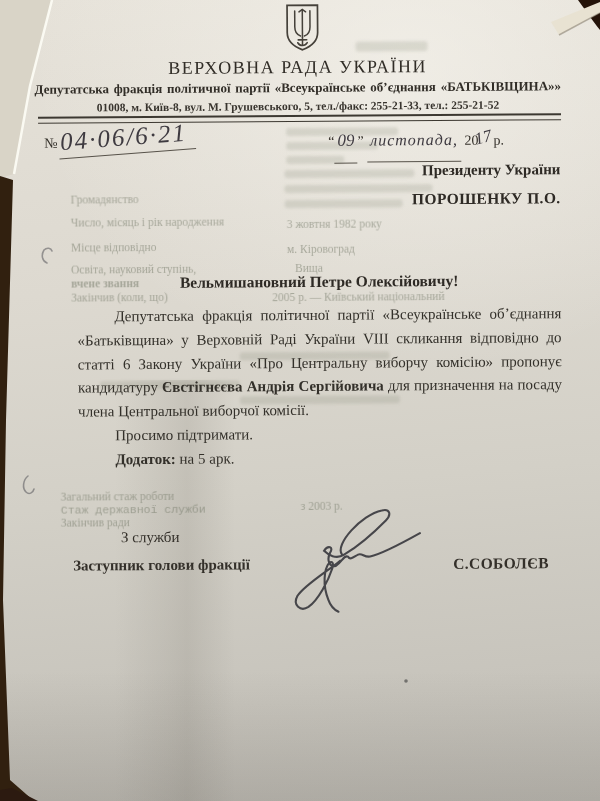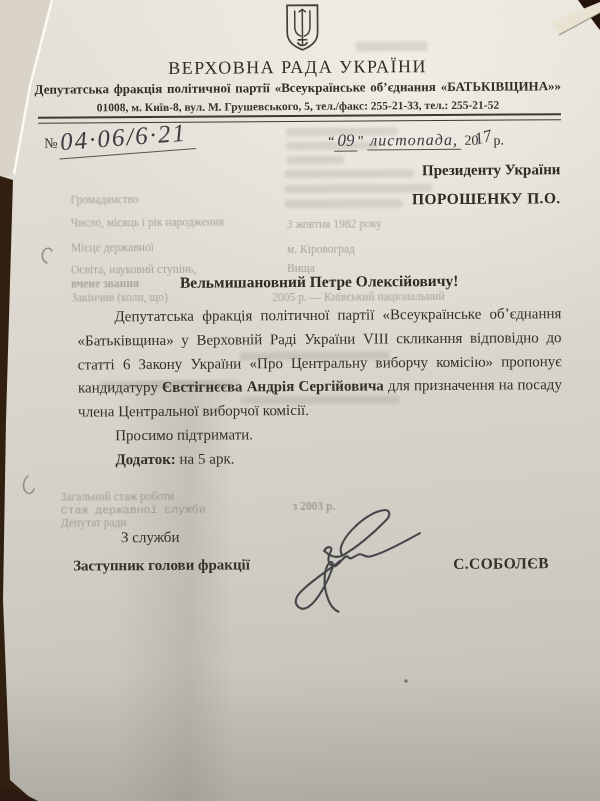--- a/index.html
+++ b/index.html
@@ -28,21 +28,21 @@
   .address{position:absolute;left:0;right:0;top:100px;text-align:center;
     font-size:11.5px;font-weight:bold;color:#38342e;}
   .rule{position:absolute;left:40px;width:523px;top:115px;height:3.5px;
     border-top:2.5px solid #3c3831;border-bottom:1.4px solid #3c3831;}
 
   .hand{font-style:italic;color:#3e3a40;}
   .no-sign{position:absolute;left:46px;top:134px;font-size:14px;}
   .no-value{position:absolute;left:60px;top:122px;font-size:25px;letter-spacing:2px;
     transform:rotate(-4deg);border-bottom:1px solid #57524a;padding:0 8px 2px 2px;}
   .date-row{position:absolute;left:330px;top:131px;font-size:14px;white-space:nowrap;}
-  .date-row .u{border-bottom:1px solid #57524a;padding:0 3px 1px;}
+  .date-row .u{border-bottom:1px solid #57524a;padding:0 3px 13px;}
   .date-day{font-size:17px;}
   .date-month{font-size:16px;letter-spacing:1px;}
   .date-year{display:inline-block;font-size:17px;transform:rotate(-14deg) translateY(-2px);margin:0 1px 0 -3px;}
 
   .addressee{position:absolute;right:38px;top:163px;text-align:right;color:#2e2a25;}
   .addr1{font-size:15px;font-weight:bold;}
   .addr2{font-size:15.5px;font-weight:bold;margin-top:11px;letter-spacing:.4px;}
 
   .salutation{position:absolute;left:78px;width:484px;top:273px;text-align:center;
     font-size:15.5px;font-weight:bold;color:#2e2a25;}
@@ -66,32 +66,32 @@
   <div class="page">
     <div class="left-shadow"></div>
     <div class="crease"></div>
     <div class="bottom-shade"></div>
 
     <div class="content">
 
       <div>
           <div class="bleed" style="left: 72px; top: 192px;">Громадянство</div>
           <div class="bleed" style="left: 72px; top: 215px;">Число, місяць і рік народження</div>
-          <div class="bleed" style="left: 72px; top: 240px;">Місце державної</div>
+          <div class="bleed" style="left: 72px; top: 240px;">Місце відповідно</div>
           <div class="bleed" style="left: 72px; top: 262px;">Освіта, науковий ступінь,</div>
           <div class="bleed" style="left: 72px; top: 276px; font-weight: bold;">вчене звання</div>
           <div class="bleed" style="left: 72px; top: 290px;">Закінчив (коли, що)</div>
           <div class="bleed" style="left: 288px; top: 218px;">3 жовтня 1982 року</div>
           <div class="bleed" style="left: 288px; top: 243px; text-align: center;">м. Кіровоград</div>
-          <div class="bleed" style="left: 288px; top: 262px;">Вища</div>
+          <div class="bleed" style="left: 296px; top: 262px;">Вища</div>
           <div class="bleed" style="left: 273px; top: 291px;">2005 р.  —  Київський  національний</div>
           <div class="bleed" style="left: 60px; top: 489px;">Загальний стаж роботи</div>
-          <div class="bleed" style="left: 292px; top: 500px; font-weight: bold;">з 2003 р.</div>
+          <div class="bleed" style="left: 300px; top: 500px;">з 2003 р.</div>
           <div class="bleed" style="left: 60px; top: 502px; font-family: Liberation Mono, monospace;">Стаж державної служби</div>
-          <div class="bleed" style="left: 60px; top: 515px;">Депутат ради</div>
+          <div class="bleed" style="left: 60px; top: 515px;">Закінчив ради</div>
           <div class="bleed smudge" style="left: 358px; top: 42px; width: 72px; height: 10px;"></div>
           <div class="bleed smudge" style="left: 288px; top: 128px; width: 112px; height: 8px;"></div>
           <div class="bleed smudge" style="left: 288px; top: 142px; width: 92px; height: 8px;"></div>
           <div class="bleed smudge" style="left: 288px; top: 156px; width: 58px; height: 8px;"></div>
           <div class="bleed smudge" style="left: 286px; top: 170px; width: 130px; height: 8px;"></div>
           <div class="bleed smudge" style="left: 286px; top: 185px; width: 148px; height: 8px;"></div>
           <div class="bleed smudge" style="left: 286px; top: 200px; width: 118px; height: 8px;"></div>
           <div class="bleed smudge" style="left: 240px; top: 352px; width: 150px; height: 8px;"></div>
           <div class="bleed smudge" style="left: 100px; top: 380px; width: 140px; height: 8px;"></div>
           <div class="bleed smudge" style="left: 240px; top: 396px; width: 160px; height: 8px;"></div>

